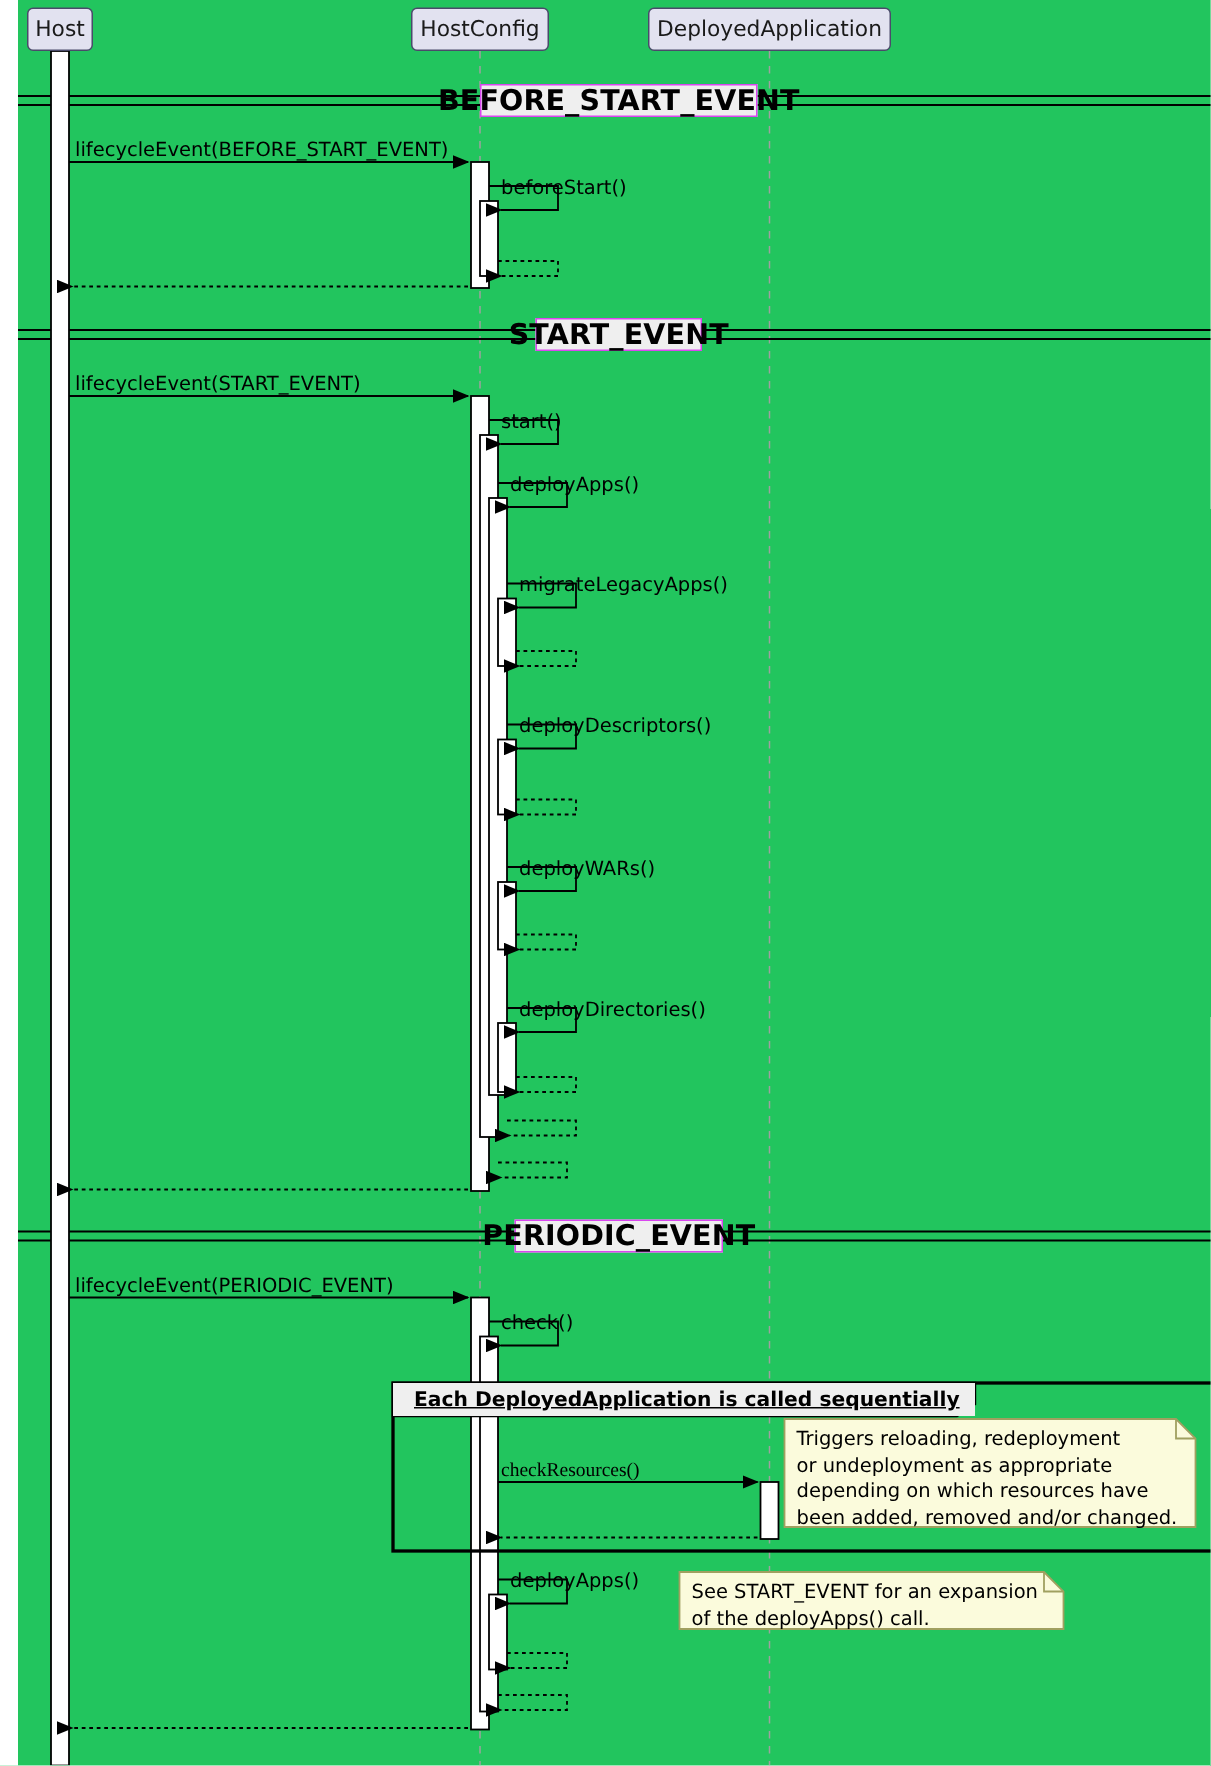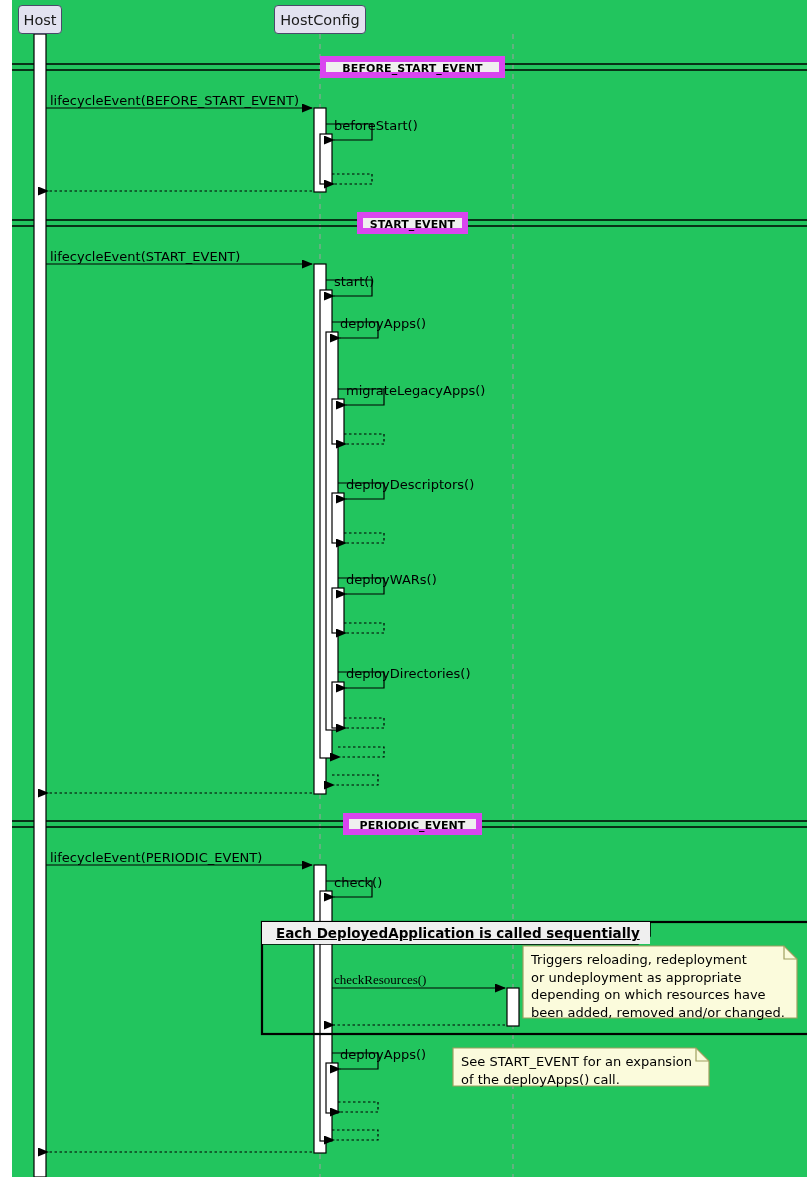--- a/index.html
+++ b/index.html
@@ -37,24 +37,25 @@
     justify-content: center;
     font-size: 14.5px;
     color: #1A1A1A;
     font-family: "DejaVu Sans", sans-serif;
     white-space: nowrap;
   }
   .divider-label {
     position: absolute;
     box-sizing: border-box;
     background: #EFEFEF;
-    border: 6px solid #d946ef;
+    border: 1px solid #d946ef;
     display: flex;
+    align-items: center;
     justify-content: center;
-    font-size: 11px;
+    font-size: 19px;
     font-weight: bold;
     color: #000000;
     letter-spacing: 0.1px;
     font-family: "DejaVu Sans", sans-serif;
     white-space: nowrap;
   }
   .msg-label {
     position: absolute;
     font-size: 13px;
     color: #000000;
@@ -212,20 +213,23 @@
       <path d="M441,1048 L684,1048 L697,1061 L697,1086 L441,1086 Z" fill="#FBFBDC" stroke="#A0A060" stroke-width="1.2"></path>
       <path d="M684,1048 L684,1061 L697,1061" fill="none" stroke="#A0A060" stroke-width="1.2"></path>
     </g>
   </svg>
 
   <div class="participant-box" style="left:6px; top:5px; width:44px; height:29px;">
     <span>Host</span>
   </div>
   <div class="participant-box" style="left:262px; top:5px; width:92px; height:29px;align-items:center;">
     <span>HostConfig</span>
+  </div>
+  <div class="participant-box" style="left:420px; top:5px; width:162px; height:29px;">
+    <span>DeployedApplication</span>
   </div>
 
   <div class="divider-label" style="left:308px; top:56px; width:185px; height:22px;">
     <span>BEFORE_START_EVENT</span>
   </div>
   <div class="divider-label" style="left:345px; top:212px; width:111px; height:22px;">
     <span>START_EVENT</span>
   </div>
   <div class="divider-label" style="left:331px; top:813px; width:139px; height:22px;">
     <span>PERIODIC_EVENT</span>

